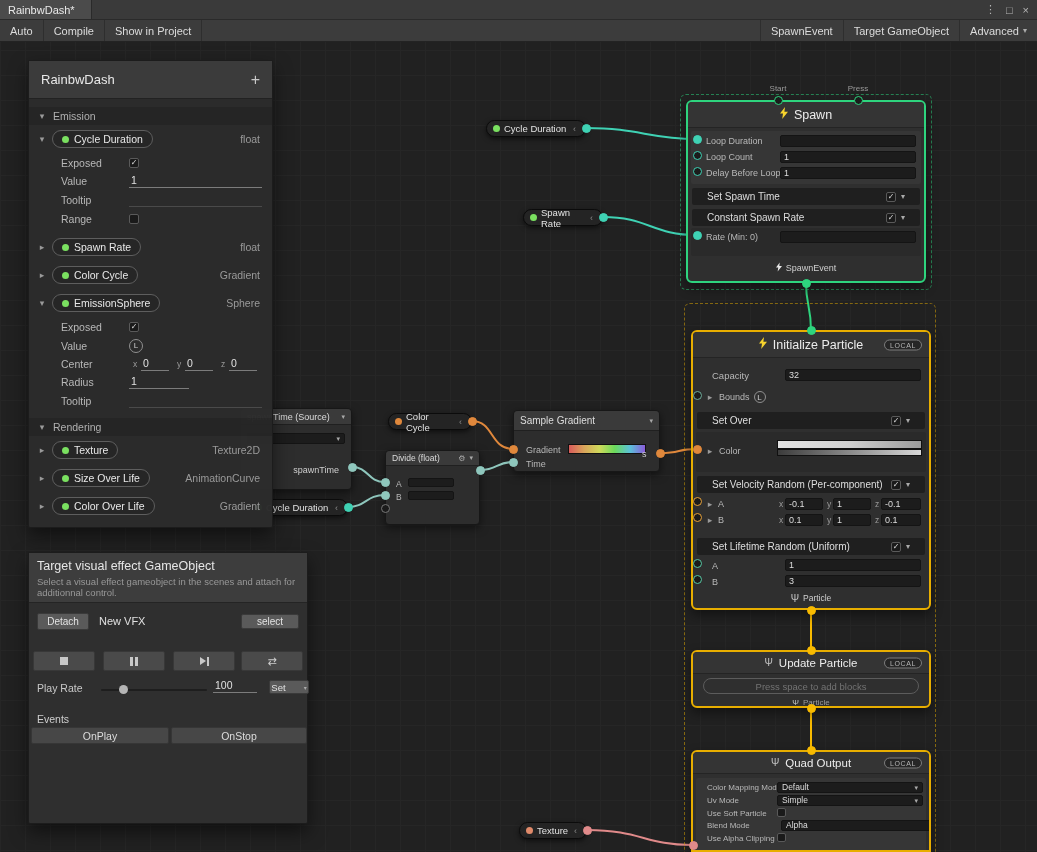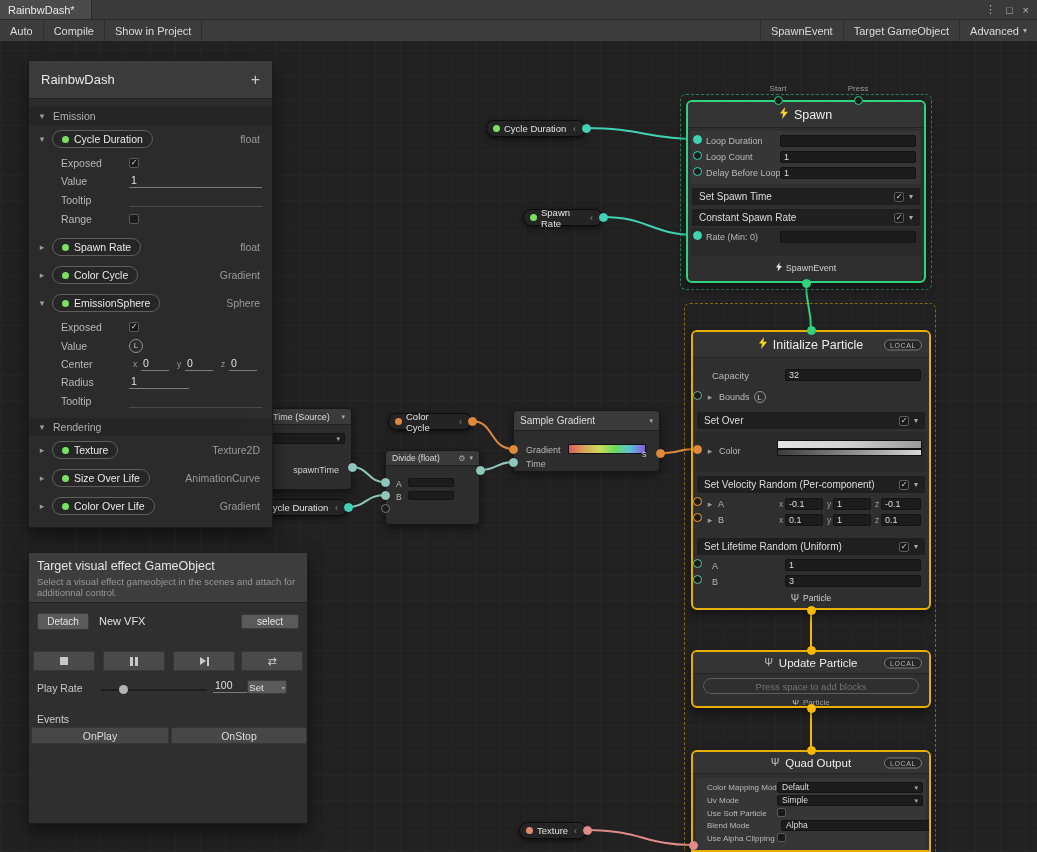--- a/index.html
+++ b/index.html
@@ -25,21 +25,21 @@
 
   
   .node{position:absolute;background:#2f2f2f;border-radius:6px;z-index:3;box-shadow:0 5px 12px rgba(0,0,0,.45)}
   .node.green{border:2px solid #2ed47e}
   .node.yellow{border:2px solid #e8ae00}
   .nheader{height:26px;display:flex;align-items:center;justify-content:center;gap:6px;border-bottom:1px solid #242424;font-size:12.5px;color:#ececec;position:relative;background:#343434;border-radius:4px 4px 0 0}
   .nheader.small{height:22px;font-size:11.5px}
   .badge{position:absolute;right:7px;top:50%;transform:translateY(-50%);font-size:7px;letter-spacing:.6px;color:#b5b5b5;border:1px solid #7c7c7c;border-radius:7px;padding:1px 5px;background:#262626}
   .zone{position:absolute;left:3px;right:3px;background:#363636;border-radius:2px}
   .nrow{position:absolute;display:flex;align-items:center;font-size:9px;color:#b8b8b8}
-  .blockbar{position:absolute;left:4px;right:4px;height:17px;background:#1f1f1f;border-radius:2px;display:flex;align-items:center;font-size:10px;color:#dedede;padding:0 7px}
+  .blockbar{position:absolute;left:4px;right:4px;height:17px;background:#1f1f1f;border-radius:2px;display:flex;align-items:center;font-size:10px;color:#dedede;padding:0 15px}
   .bb-ctrl{margin-left:auto;display:flex;gap:5px;align-items:center}
   .caret{font-size:8px;color:#aaa}
   .checkbox{width:10px;height:10px;background:#1a1a1a;border:1px solid #5a5a5a;border-radius:2px;font-size:8px;line-height:8px;text-align:center;color:#ddd}
   .field{background:#1c1c1c;border:1px solid #141414;border-radius:2px;color:#ddd;font-size:9px;padding:0 3px;height:12px;line-height:10px;overflow:hidden;white-space:nowrap}
   .dd{background:#1c1c1c;border:1px solid #141414;border-radius:2px;color:#ddd;font-size:8.5px;padding:0 4px;height:11px;line-height:9px;display:flex;align-items:center;justify-content:space-between}
   .axis{font-size:8.5px;color:#9a9a9a;margin:0 2px 0 4px}
   .ghost{position:absolute;border:1px solid #5c5c5c;border-radius:9px;color:#737373;font-size:9.5px;display:flex;align-items:center;justify-content:center}
   .psi{color:#c2c2c2;font-size:10px}
   .nfooter{position:absolute;left:0;right:0;display:flex;align-items:center;justify-content:center;gap:4px;font-size:9.5px;color:#cfcfcf}
   .flowlabel{position:absolute;font-size:8px;color:#9a9a9a;text-align:center;width:28px;z-index:2}
@@ -516,21 +516,21 @@
       </span>
     </div>
   <div class="pbtn" style="left:212px;top:98px">
       <span style="font-size:11px">⇄</span>
     </div>
 
   <div style="position:absolute;left:8px;top:129px;font-size:10.5px;color:#c8c8c8">Play Rate</div>
   <div class="slider-track" style="left:72px;top:136px;width:106px"></div>
   <div class="slider-thumb" style="left:90px;top:132px"></div>
   <span class="ufield" style="left:184px;top:126px;width:44px">100</span>
-  <div class="btn" style="position:absolute;left:218px;top:127px;width:40px;height:14px;gap:18px;font-size:9.5px">
+  <div class="btn" style="position:absolute;left:240px;top:127px;width:40px;height:14px;gap:18px;font-size:9.5px">
     <span>Set</span>
     <span class="caret" style="font-size:6px">▾</span>
   </div>
 
   <div style="position:absolute;left:8px;top:160px;font-size:10.5px;color:#cfcfcf">Events</div>
   <div class="wbtn" style="left:2px;top:174px;width:138px">OnPlay</div>
   <div class="wbtn" style="left:142px;top:174px;width:136px">OnStop</div>
 </div>
 
 <div class="titlebar">

